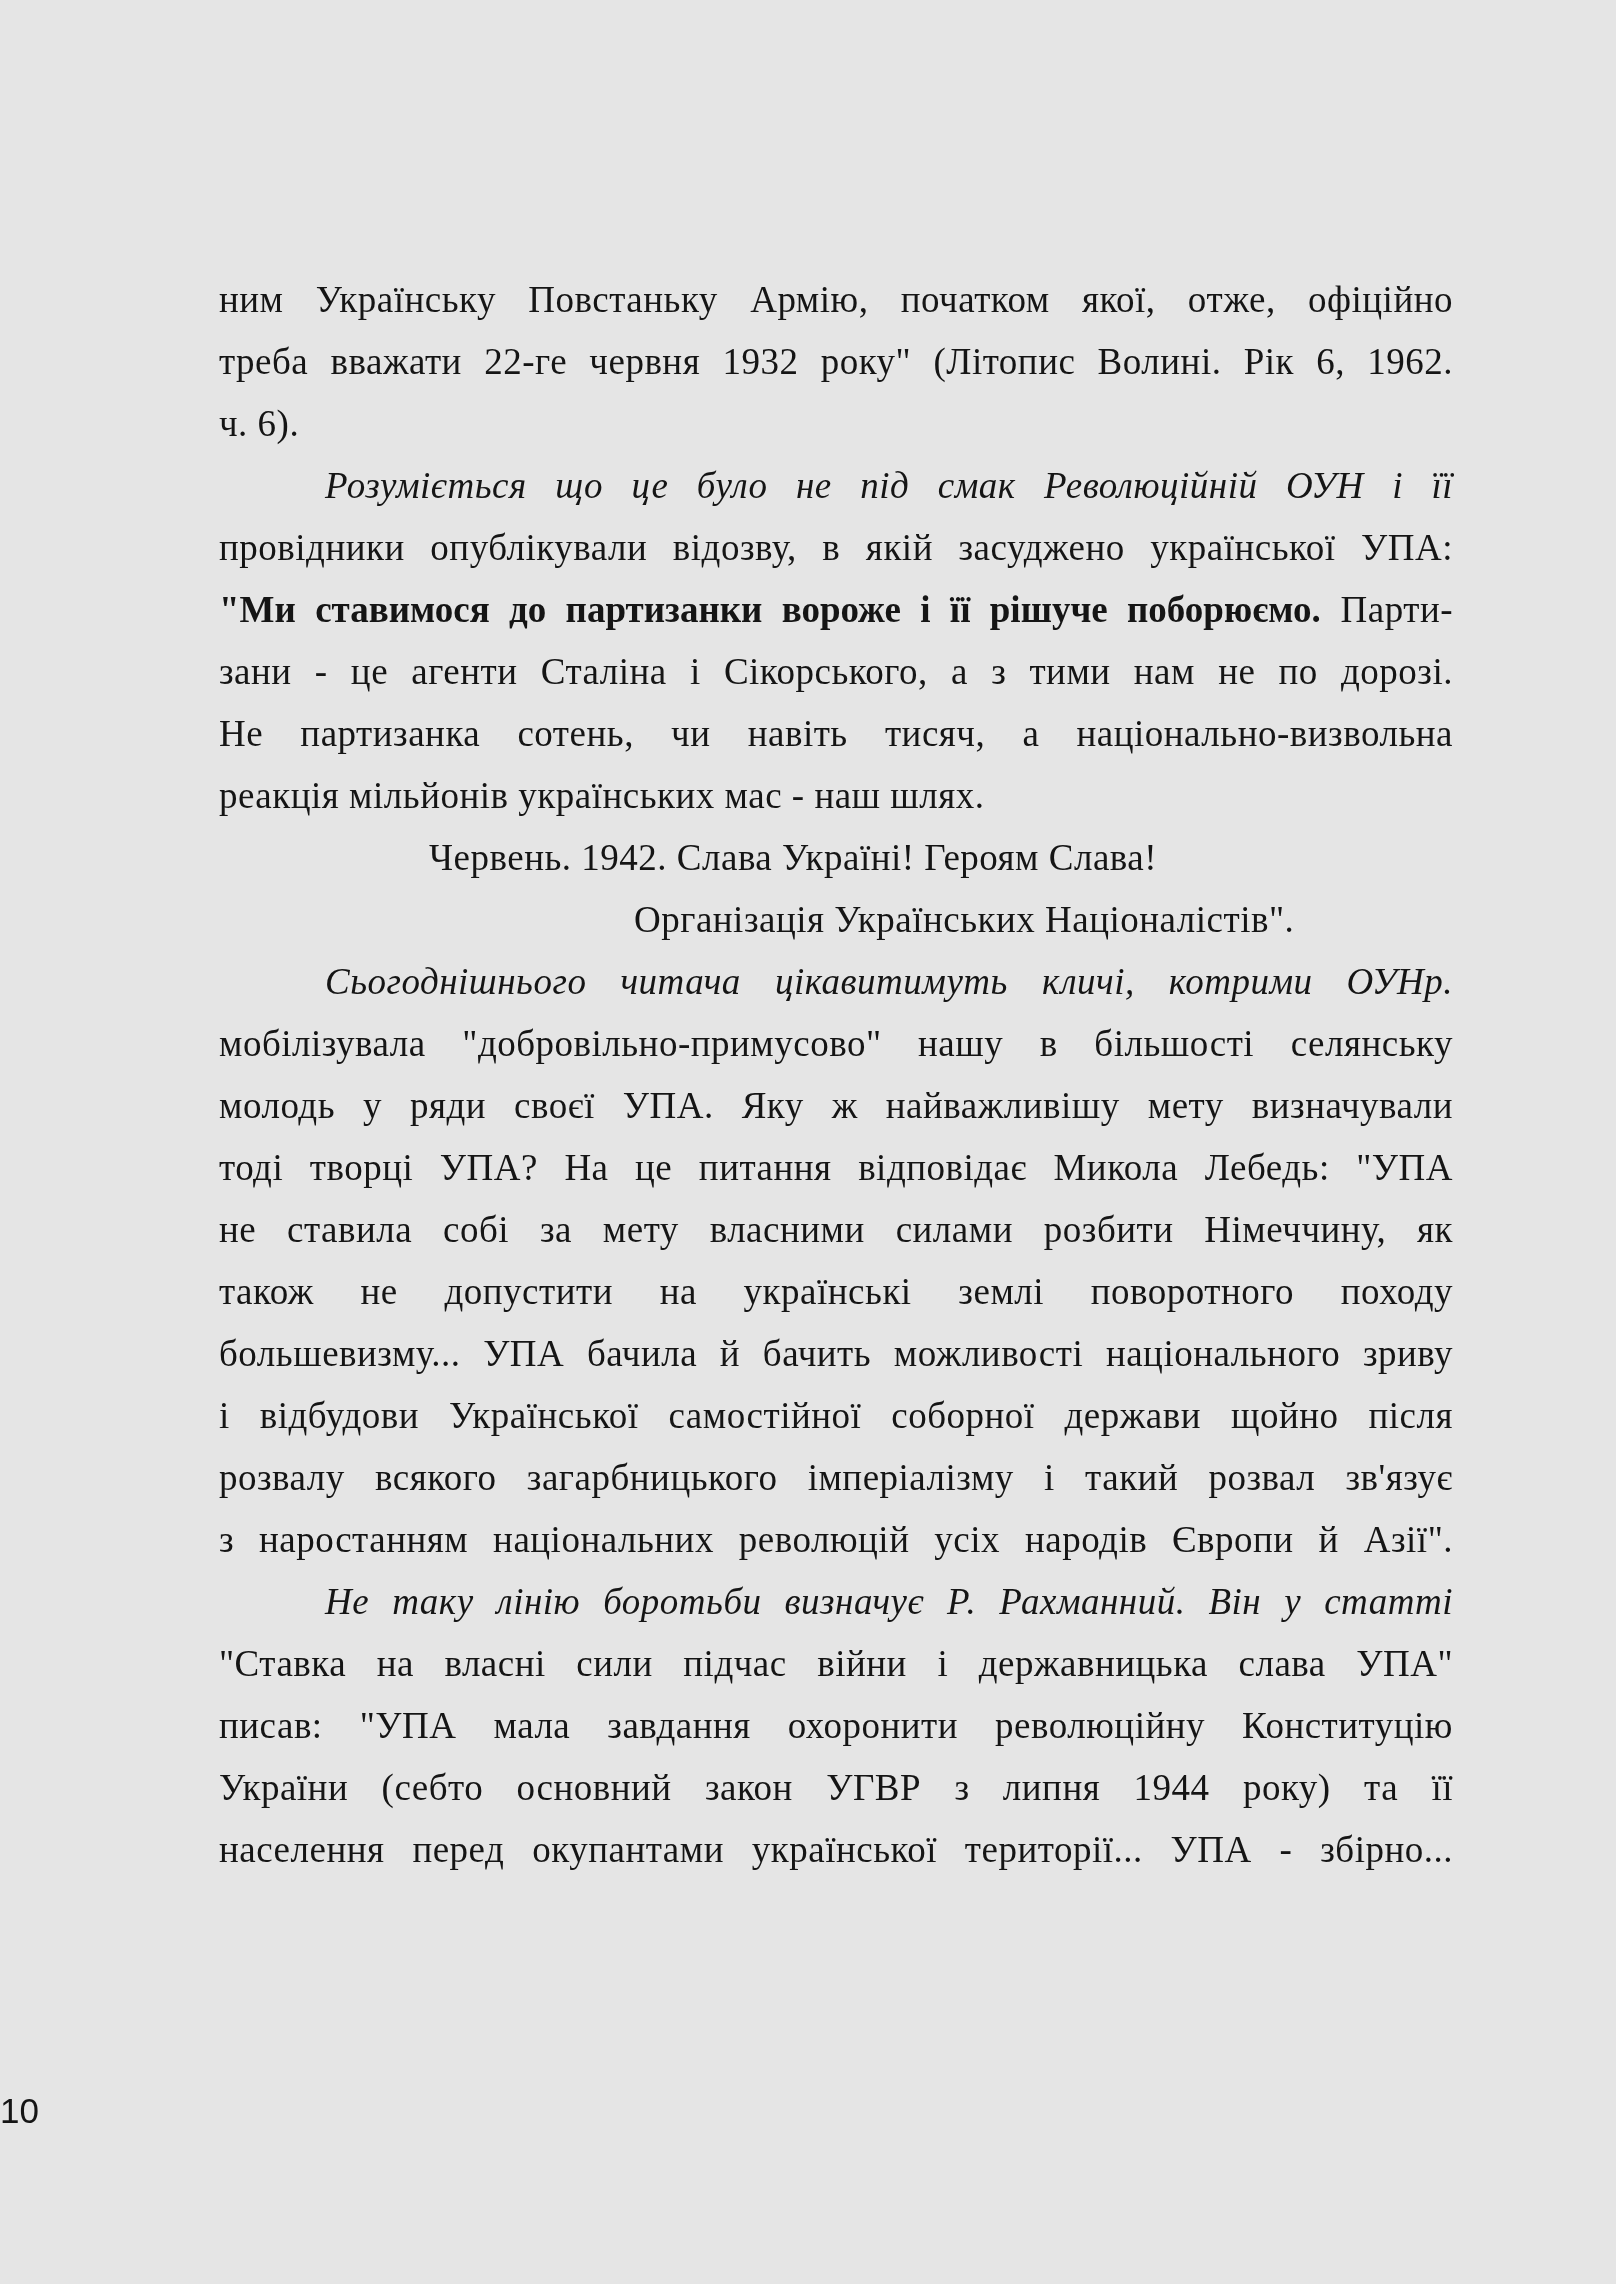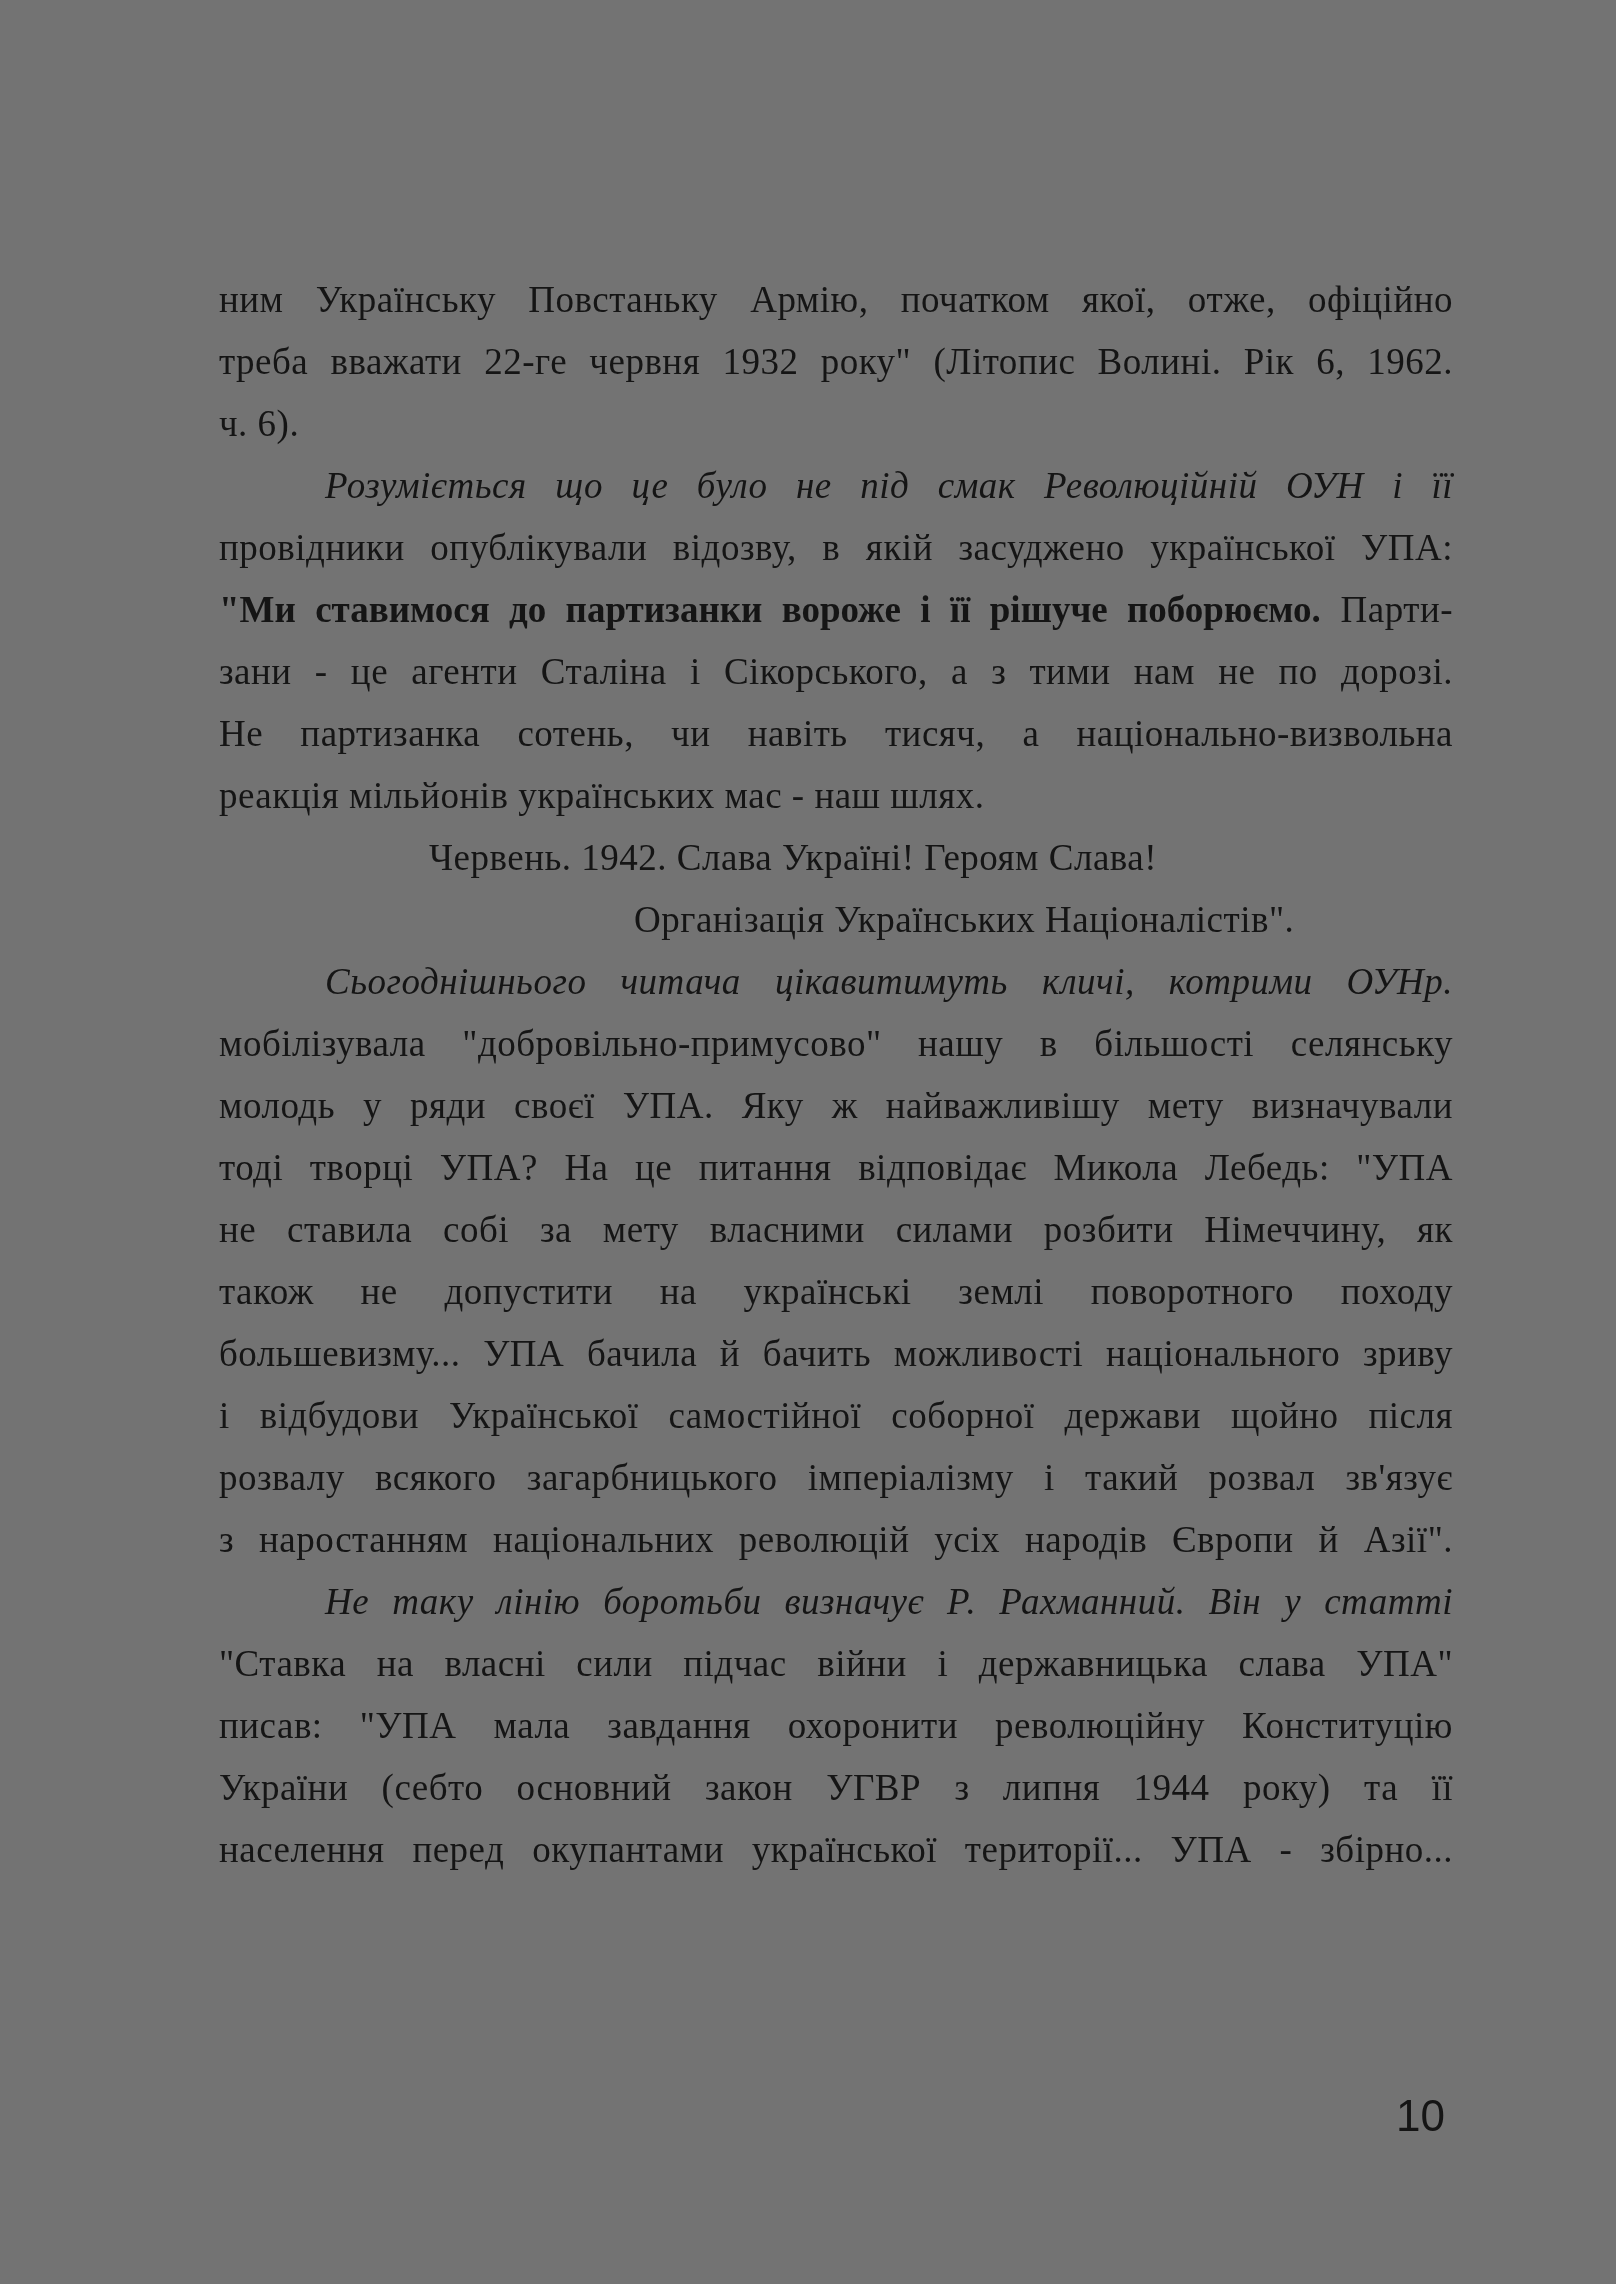--- a/index.html
+++ b/index.html
@@ -4,21 +4,21 @@
 <style>
   html, body { margin: 0; padding: 0; }
   body {
     width: 1616px; height: 2284px;
     background: #ffffff;
     font-family: "Liberation Serif", "DejaVu Serif", serif;
   }
   .page {
     position: relative;
     width: 1616px; height: 2284px;
-    background: #737373;
+    background: #e5e5e5;
     overflow: hidden;
     color: #151515;
   }
   .text-block {
     position: absolute;
     left: 219px; top: 269px;
     width: 1234px;
     font-size: 37px;
     line-height: 62px;
     letter-spacing: 0.5px;
@@ -33,23 +33,23 @@
     text-align-last: justify;
   }
   .line.i   { padding-left: 106px; font-style: italic; }
   .line.off1{ padding-left: 210px; }
   .line.off2{ padding-left: 415px; }
   .seg.b { font-weight: 700; letter-spacing: 0; }
   .page-number {
     position: absolute;
     left: 0; top: 2091px;
     width: 1445px;
-    text-align: right;
+    text-align: left;
     font-family: "Liberation Sans", "DejaVu Sans", sans-serif;
-    font-size: 44px;
+    font-size: 35px;
     color: #151515;
   }
 </style>
 </head>
 <body>
 
 <div class="page">
   <div class="text-block">
       <div class="line j"><span class="seg">ним Українську Повстаньку Армію, початком якої, отже, офіційно</span></div>
       <div class="line j"><span class="seg">треба вважати 22-ге червня 1932 року" (Літопис Волині. Рік 6, 1962.</span></div>

